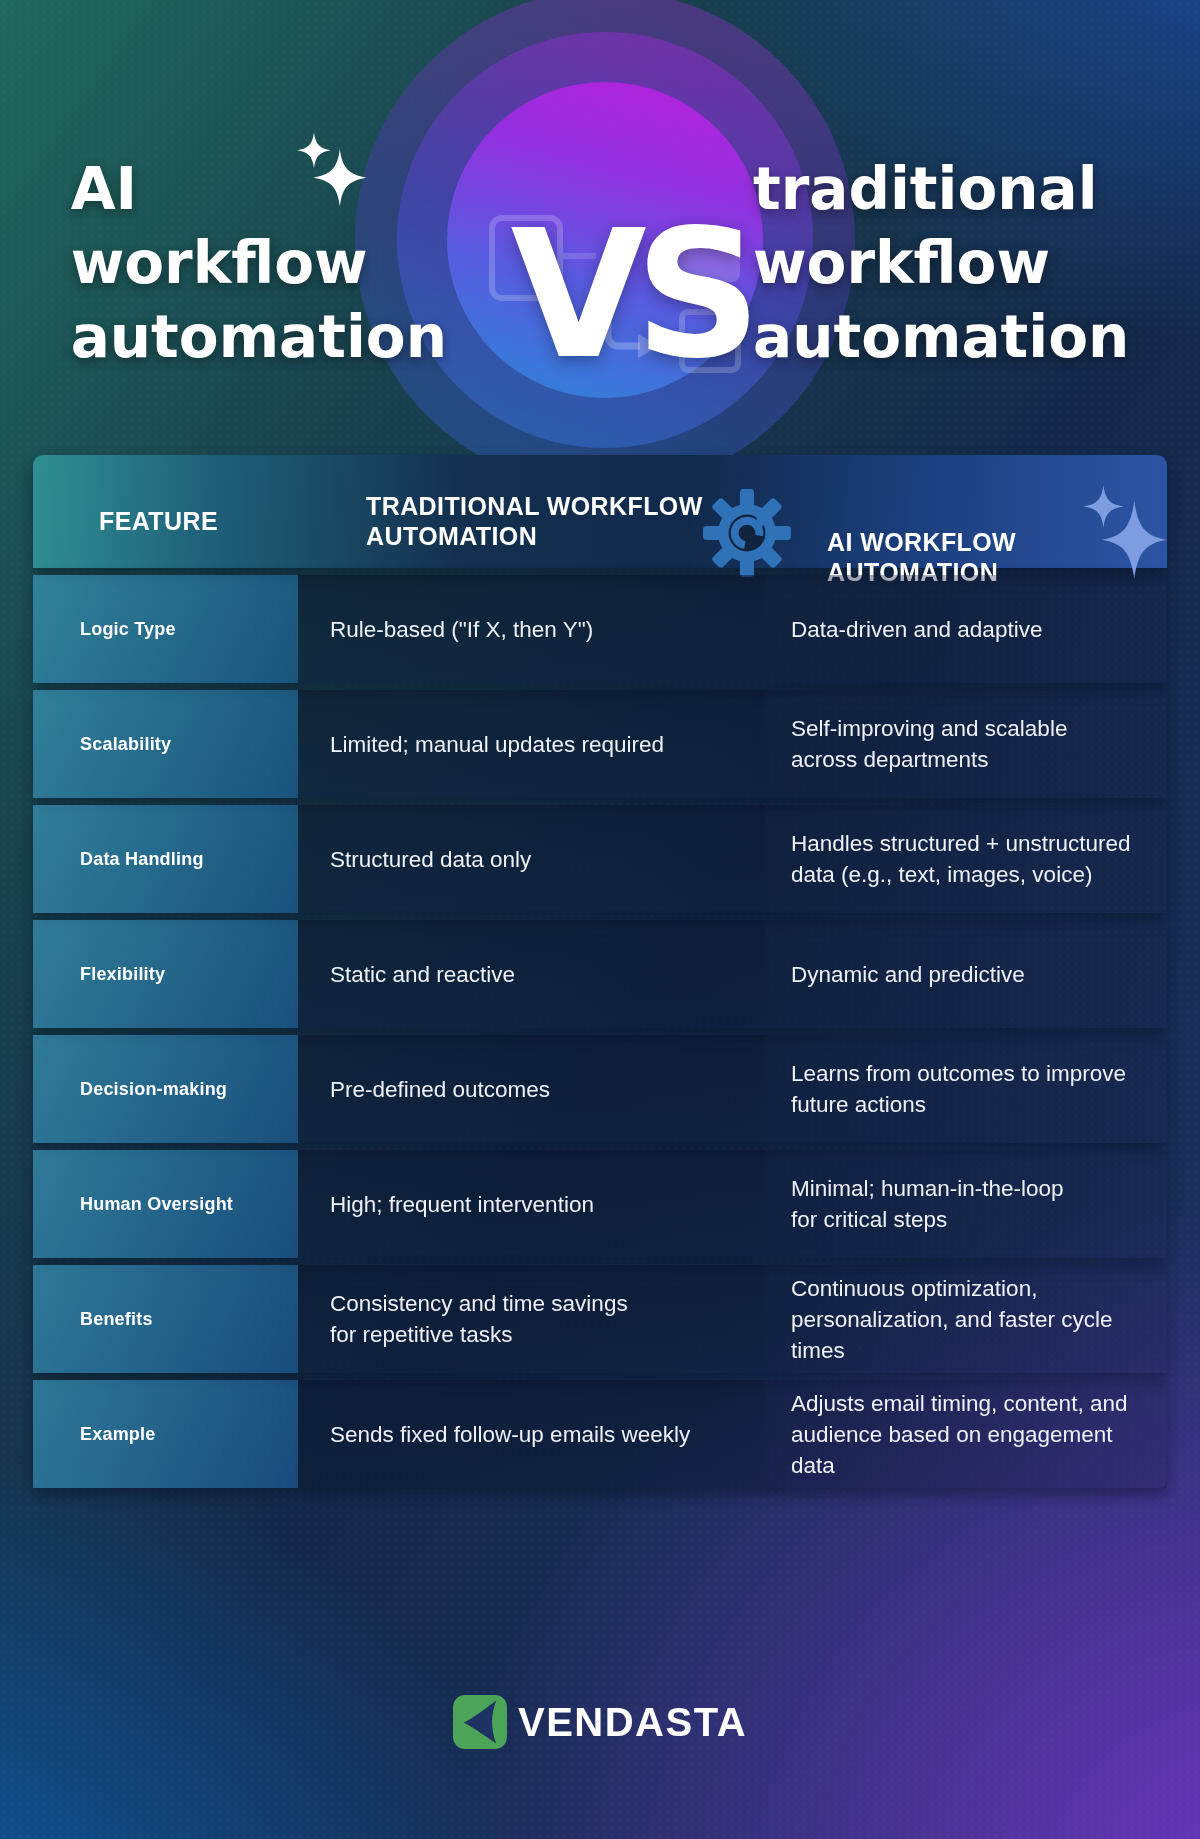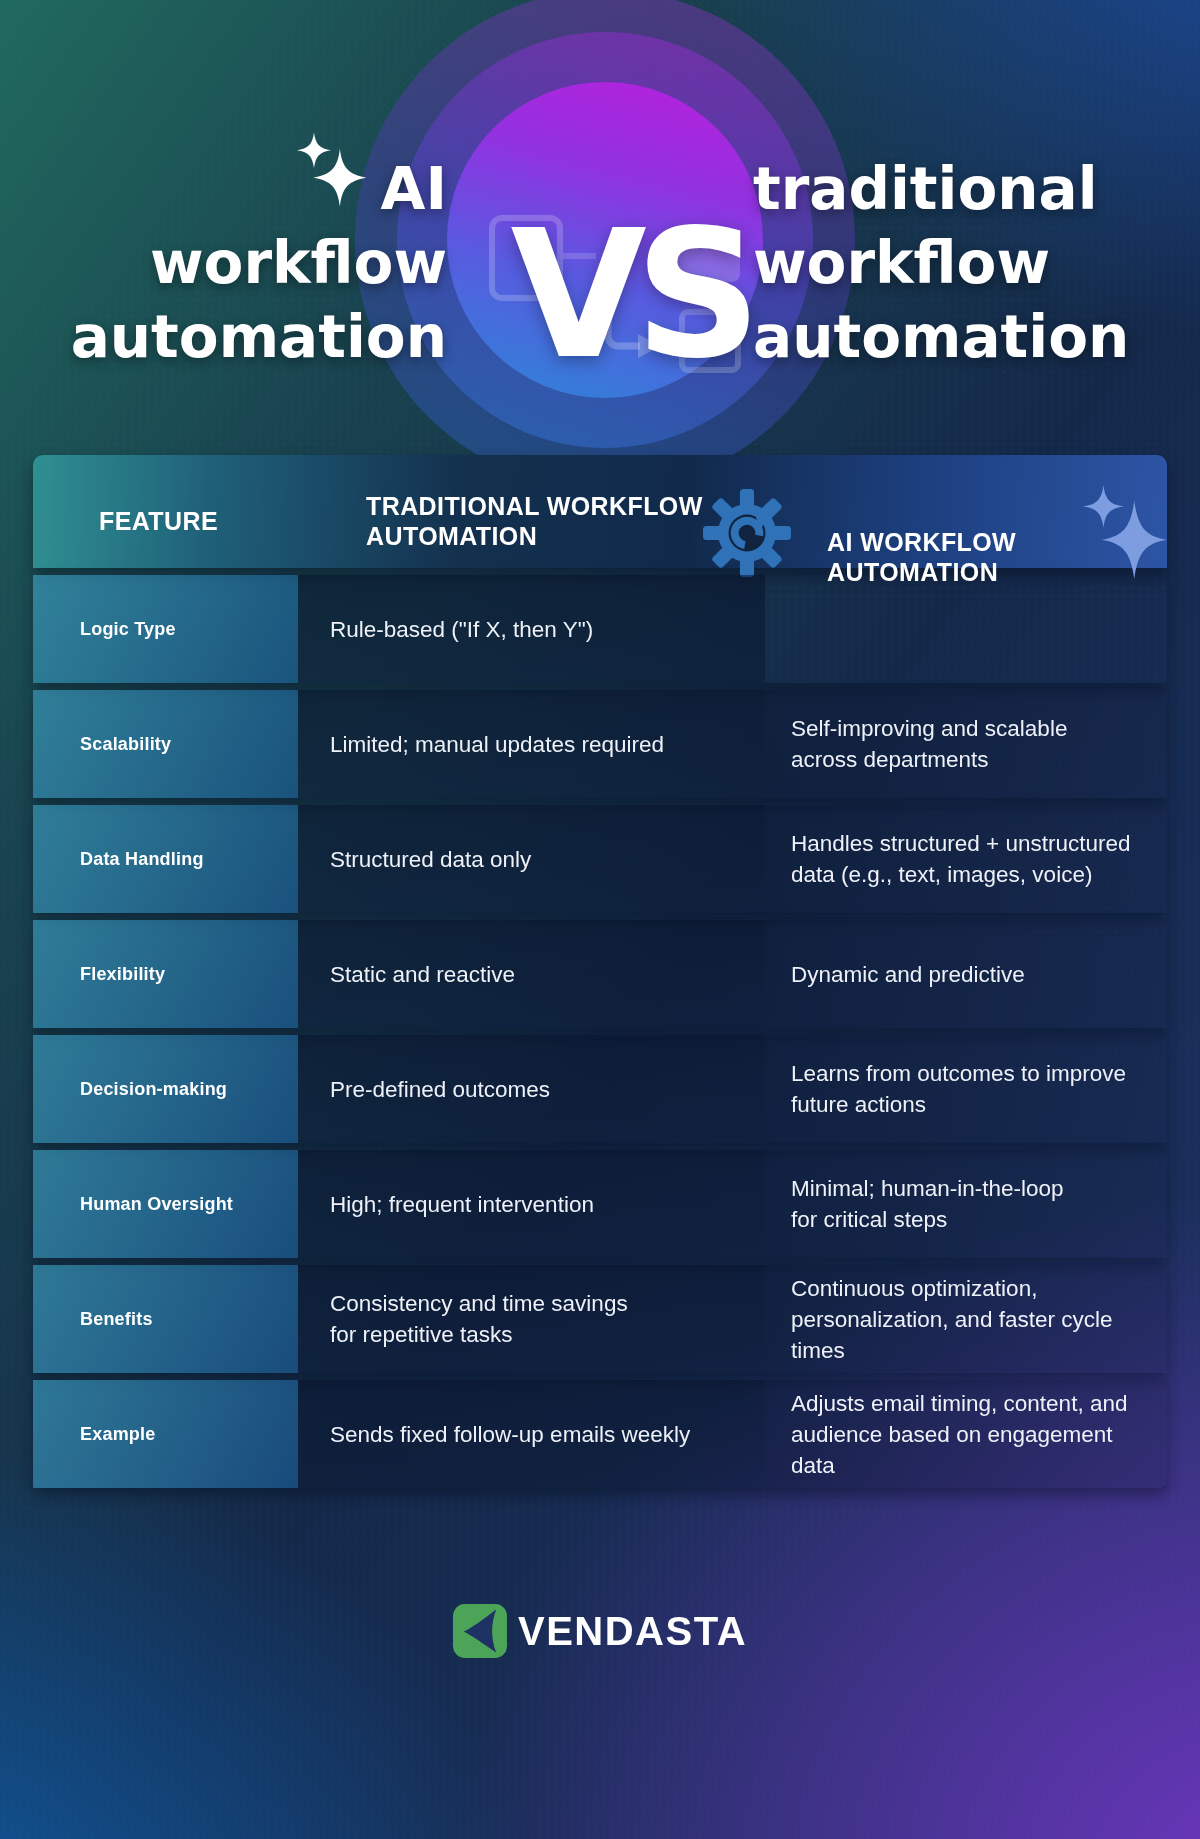--- a/index.html
+++ b/index.html
@@ -31,21 +31,21 @@
     left:447px;top:82px;width:316px;height:316px;
     background:linear-gradient(195deg, #b820dc 2%, #9132e0 32%, #585be0 62%, #2b86d6 100%);
   }
   .circle-deco{position:absolute;left:430px;top:200px;pointer-events:none;}
   
   .title{
     position:absolute;top:152px;font-family:"DejaVu Sans","Liberation Sans",sans-serif;
     font-weight:bold;font-size:58px;line-height:74px;white-space:pre-line;
     text-shadow:0 4px 12px rgba(0,0,0,0.38);
   }
-  .title-left{right:753px;text-align:right;}
+  .title-left{right:753px;text-align:left;}
   .title-right{left:753px;text-align:left;}
   .title-sparkle{position:absolute;left:294px;top:132px;}
   .vs-text{
     position:absolute;left:630px;top:208px;transform:translateX(-50%);
     font-family:"DejaVu Sans","Liberation Sans",sans-serif;font-weight:bold;
     font-size:176px;line-height:1;letter-spacing:-12px;
     text-shadow:0 5px 16px rgba(0,0,0,0.3);
   }
   
   .table{position:absolute;left:33px;top:455px;width:1134px;}
@@ -73,21 +73,21 @@
   .cell-trad{
     background:linear-gradient(180deg, rgba(6,16,38,0.52), rgba(9,21,46,0.46));
     padding-left:32px;padding-right:18px;font-size:22.5px;line-height:31px;color:#eef1f8;
   }
   .cell-ai{
     background:linear-gradient(90deg, rgba(9,18,44,0.42), rgba(22,24,58,0.2));
     padding-left:26px;padding-right:8px;font-size:22.5px;line-height:31px;color:#eef1f8;
   }
   
   .footer{
-    position:absolute;left:600px;top:1604px;transform:translateX(-50%);
+    position:absolute;left:600px;top:1695px;transform:translateX(-50%);
     display:flex;align-items:center;gap:11px;
   }
   .brand-text{font-weight:bold;font-size:40px;letter-spacing:1.5px;color:#fff;}
 </style>
 </head>
 <body>
 
 <div class="poster">
   <div class="bg-dots"></div>
 
@@ -148,20 +148,21 @@
             <path d="M62 18 C66 50 76 60 100 64 C76 68 66 78 62 110 C58 78 48 68 24 64 C48 60 58 50 62 18 Z" fill="#7e9ce0"></path>
             <path d="M26 0 C28 17 34 23 50 25 C34 27 28 33 26 50 C24 33 18 27 2 25 C18 23 24 17 26 0 Z" fill="#7e9ce0"></path>
           </svg>
         </span>
       </div>
     </div>
 
     <div class="trow">
       <div class="cell cell-feature">Logic Type</div>
       <div class="cell cell-trad">Rule-based ("If X, then Y")</div>
+      <div class="cell cell-ai">Data-driven and adaptive</div>
     </div>
     <div class="trow">
       <div class="cell cell-feature">Scalability</div>
       <div class="cell cell-trad">Limited; manual updates required</div>
       <div class="cell cell-ai">Self-improving and scalable
 across departments</div>
     </div>
     <div class="trow">
       <div class="cell cell-feature">Data Handling</div>
       <div class="cell cell-trad">Structured data only</div>

